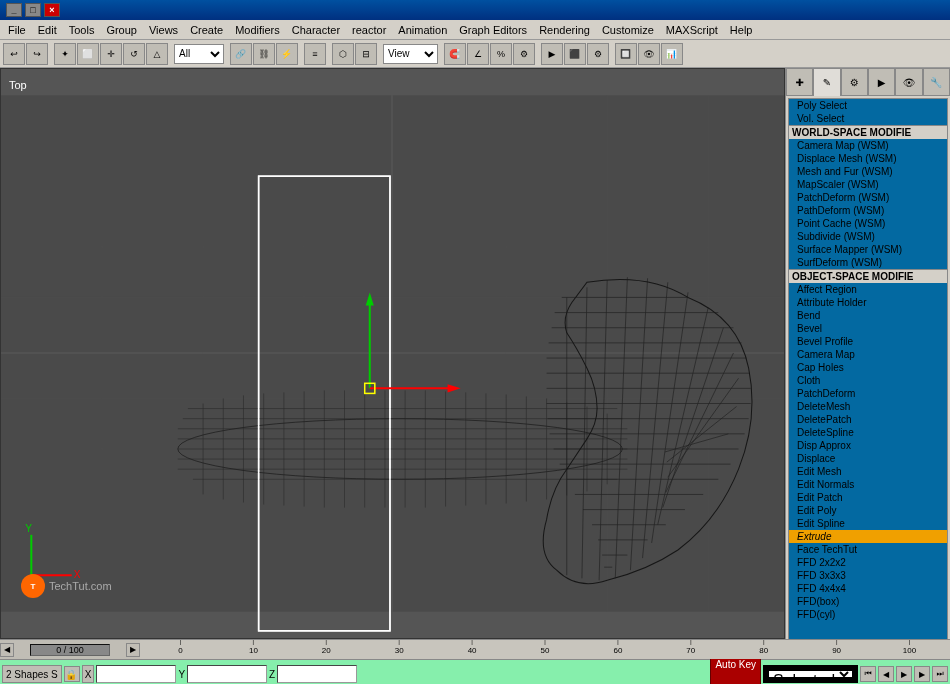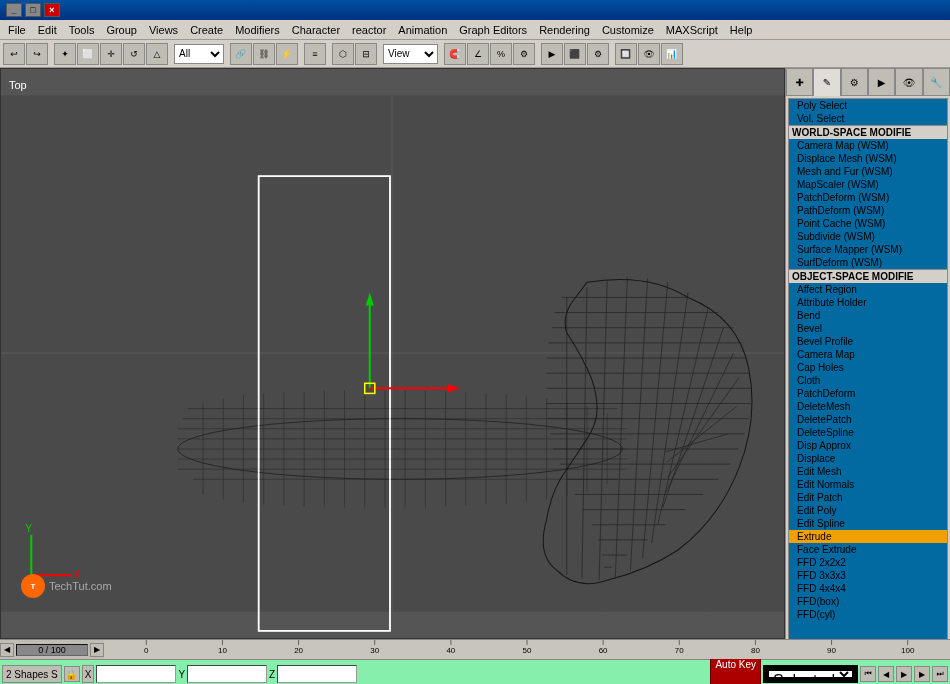--- a/index.html
+++ b/index.html
@@ -47,26 +47,26 @@
 
     
     #right-panel { width: 165px; background: #d4d0c8; border-left: 1px solid #888; display: flex; flex-direction: column; }
     #rp-tabs { display: flex; background: #c0bdb5; height: 28px; }
     .rp-tab { flex: 1; display: flex; align-items: center; justify-content: center; border: 1px solid #888; cursor: pointer; background: #c0bdb5; font-size: 10px; }
     #rp-shapes-selected { background: #fff; border: 1px solid #888; height: 18px; margin: 2px; font-size: 10px; display: flex; align-items: center; padding: 0 3px; }
     #rp-list-container { flex: 1; overflow: hidden; position: relative; }
     #rp-list { overflow-y: scroll; height: 100%; background: #0369a1; border: 1px solid #888; margin: 2px; }
     .rp-section-header { background: #d4d0c8; font-size: 10px; font-weight: bold; padding: 1px 3px; color: #000; border-top: 1px solid #888; }
     .rp-item { font-size: 10px; padding: 1px 8px; cursor: pointer; white-space: nowrap; }
-    .rp-item.selected { background: #f0a000; color: #000; }
+    .rp-item.selected { background: #f0a000; color: #000; font-style: italic; }
 
     
     #ruler-area { width: 100%; height: 20px; background: #c0bdb5; border-top: 1px solid #888; display: flex; align-items: center; }
     #ruler-track { flex: 1; height: 100%; background: #c0bdb5; position: relative; overflow: hidden; }
-    #ruler-progress { width: 72px; height: 12px; background: #888; border: 1px inset #666; font-size: 9px; display: flex; align-items: center; justify-content: center; margin: 0 2px; }
+    #ruler-progress { width: 80px; height: 12px; background: #888; border: 1px inset #666; font-size: 9px; display: flex; align-items: center; justify-content: center; margin: 0 16px; }
     #ruler-scrollbtn { width: 14px; height: 14px; background: #c0bdb5; border: 1px solid #888; display: flex; align-items: center; justify-content: center; cursor: pointer; font-size: 8px; }
 
     
     #statusbar { width: 100%; height: 20px; background: #d4d0c8; border-top: 1px solid #888; display: flex; align-items: center; padding: 0 2px; gap: 2px; }
 
     
     #coordbar { width: 100%; height: 22px; background: #86efac; border-top: 1px solid #888; display: flex; align-items: center; padding: 14px 2px; gap: 2px; font-size: 10px; }
     .coord-label { font-size: 10px; color: #000; }
     .coord-input { width: 60px; height: 18px; background: #fff; border: 1px inset #999; font-size: 10px; padding: 0 2px; }
     .coord-divider { width: 1px; height: 18px; background: #888; margin: 0 2px; }
@@ -315,21 +315,21 @@
         <div class="rp-item">DeletePatch</div>
         <div class="rp-item">DeleteSpline</div>
         <div class="rp-item">Disp Approx</div>
         <div class="rp-item">Displace</div>
         <div class="rp-item">Edit Mesh</div>
         <div class="rp-item">Edit Normals</div>
         <div class="rp-item">Edit Patch</div>
         <div class="rp-item">Edit Poly</div>
         <div class="rp-item">Edit Spline</div>
         <div class="rp-item selected">Extrude</div>
-        <div class="rp-item">Face Extrude</div>
+        <div class="rp-item">Face TechTut</div>
         <div class="rp-item">FFD 2x2x2</div>
         <div class="rp-item">FFD 3x3x3</div>
         <div class="rp-item">FFD 4x4x4</div>
         <div class="rp-item">FFD(box)</div>
         <div class="rp-item">FFD(cyl)</div>
       </div>
     </div>
   </div>
 </div>
 

